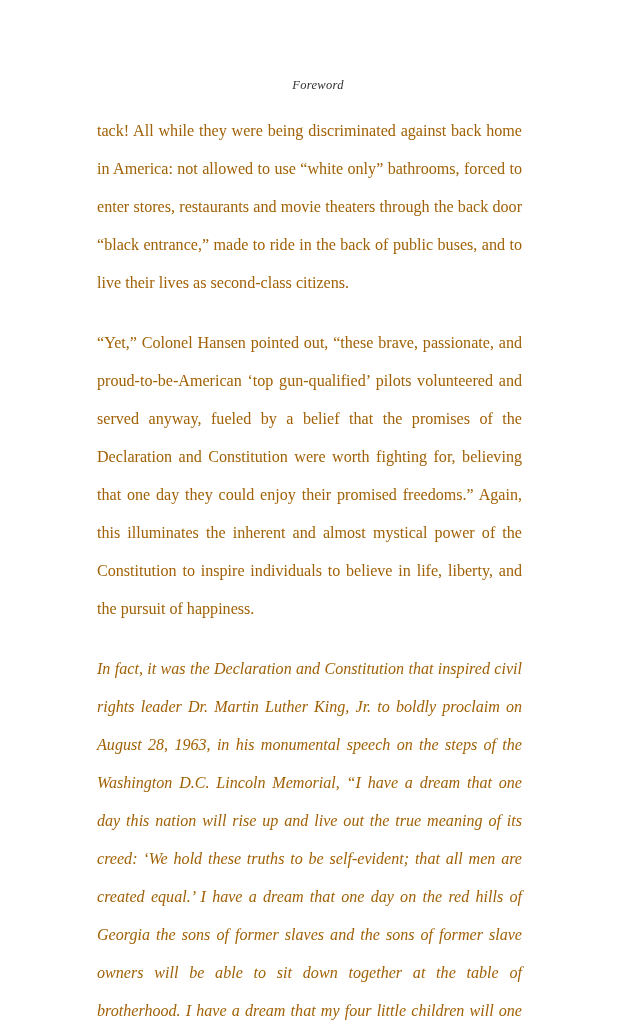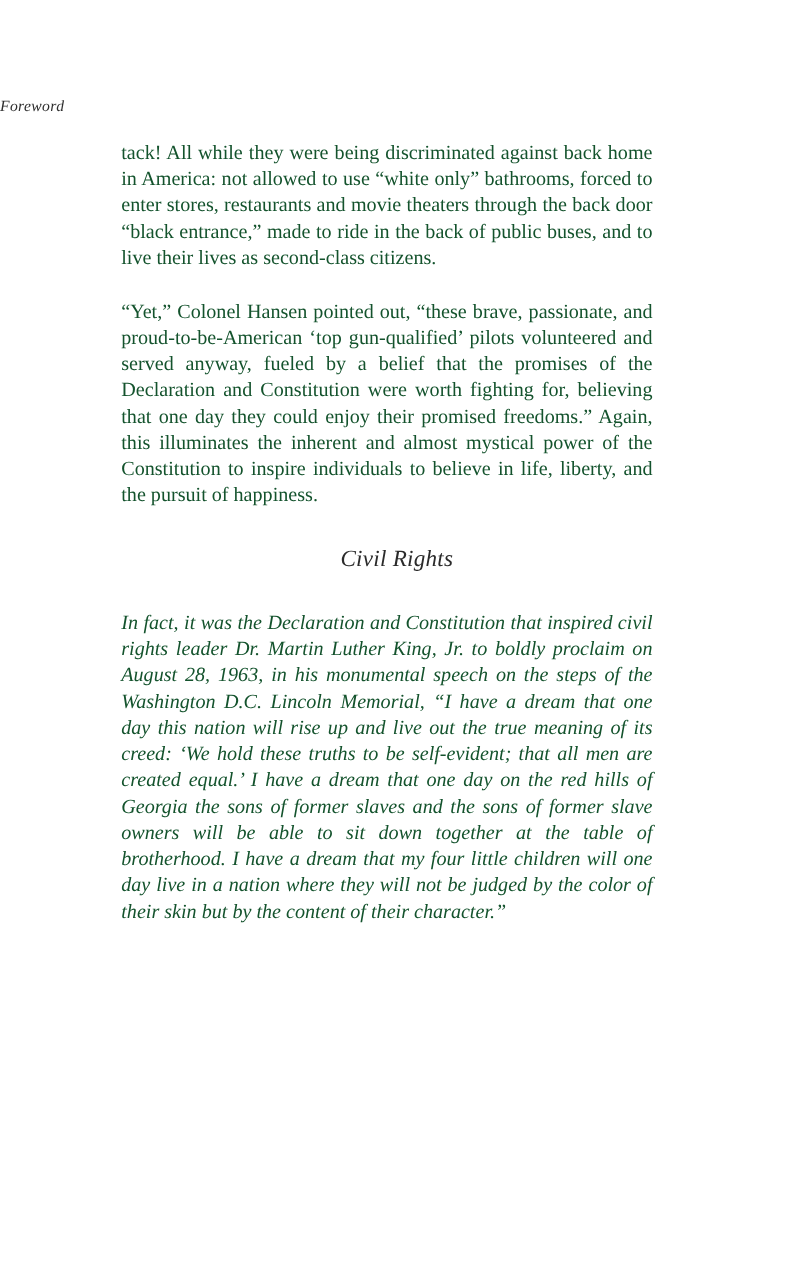--- a/index.html
+++ b/index.html
@@ -20,38 +20,39 @@
     height: 1024px;
     position: relative;
     background: #ffffff;
     box-sizing: border-box;
   }
   .running-head {
     position: absolute;
     top: 78px;
     left: 0;
     width: 636px;
+    text-align: center;
     font-style: italic;
     font-size: 12.5px;
     letter-spacing: 0.3px;
     color: #2e2e2e;
   }
   .content {
     position: absolute;
     top: 112px;
     left: 97px;
     width: 441px;
   }
   p.body-para {
     margin: 0 16px 22px 0;
     font-size: 16.1px;
-    line-height: 21px;
+    line-height: 38px;
     text-align: justify;
     text-justify: inter-word;
-    color: #14532d;
+    color: #a16207;
     hyphens: none;
     -webkit-hyphens: none;
   }
   p.body-para:last-child {
     margin-bottom: 0;
     font-style: italic;
   }
   .section-heading {
     margin: 28px 0 27px 0;
     text-align: center;
@@ -80,20 +81,19 @@
 <div class="page">
 
   <div class="running-head">Foreword</div>
 
   <div class="content">
 
     <p class="body-para">tack! All while they were being discriminated against back home in America: not allowed to use “white only” bathrooms, forced to enter stores, restaurants and movie theaters through the back door “black entrance,” made to ride in the back of public buses, and to live their lives as second-class citizens.</p>
 
     <p class="body-para">“Yet,” Colonel Hansen pointed out, “these brave, passionate, and proud-to-be-American ‘top gun-qualified’ pilots volunteered and served anyway, fueled by a belief that the promises of the Declaration and Constitution were worth fighting for, believing that one day they could enjoy their promised freedoms.” Again, this illuminates the inherent and almost mystical power of the Constitution to inspire individuals to believe in life, liberty, and the pursuit of happiness.</p>
 
-    <h2 class="section-heading">Civil Rights</h2>
 
     <p class="body-para">In fact, it was the Declaration and Constitution that inspired civil rights leader Dr. Martin Luther King, Jr. to boldly proclaim on August 28, 1963, in his monumental speech on the steps of the Washington D.C. Lincoln Memorial, “I have a dream that one day this nation will rise up and live out the true meaning of its creed: ‘We hold these truths to be self-evident; that all men are created equal.’ I have a dream that one day on the red hills of Georgia the sons of former slaves and the sons of former slave owners will be able to sit down together at the table of brotherhood. I have a dream that my four little children will one day live in a nation where they will not be judged by the color of their skin but by the content of their character.”</p>
 
   </div>
 
 
 </div>
 
 </body></html>

